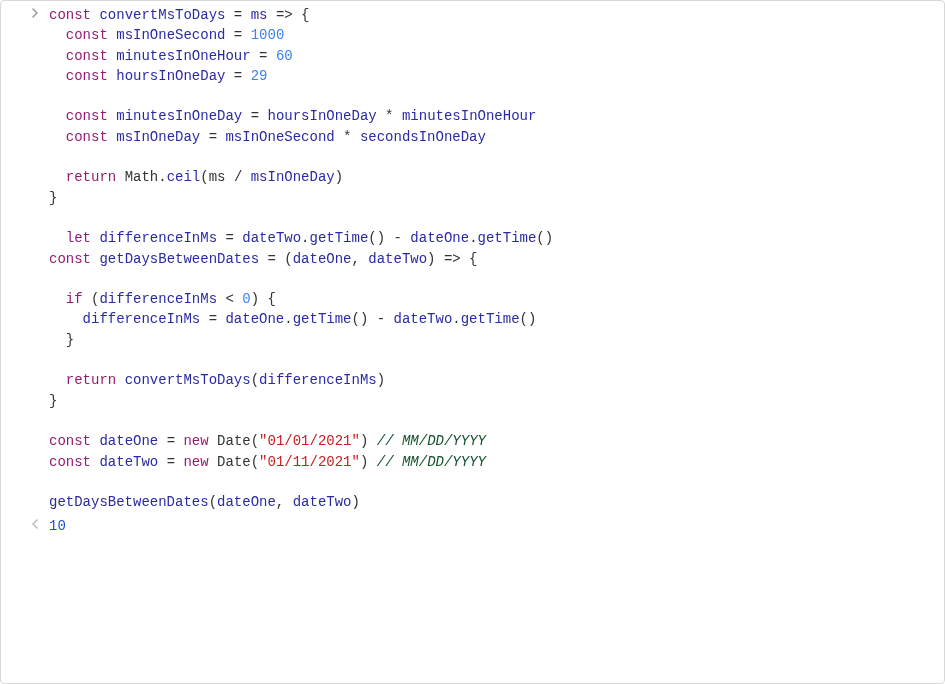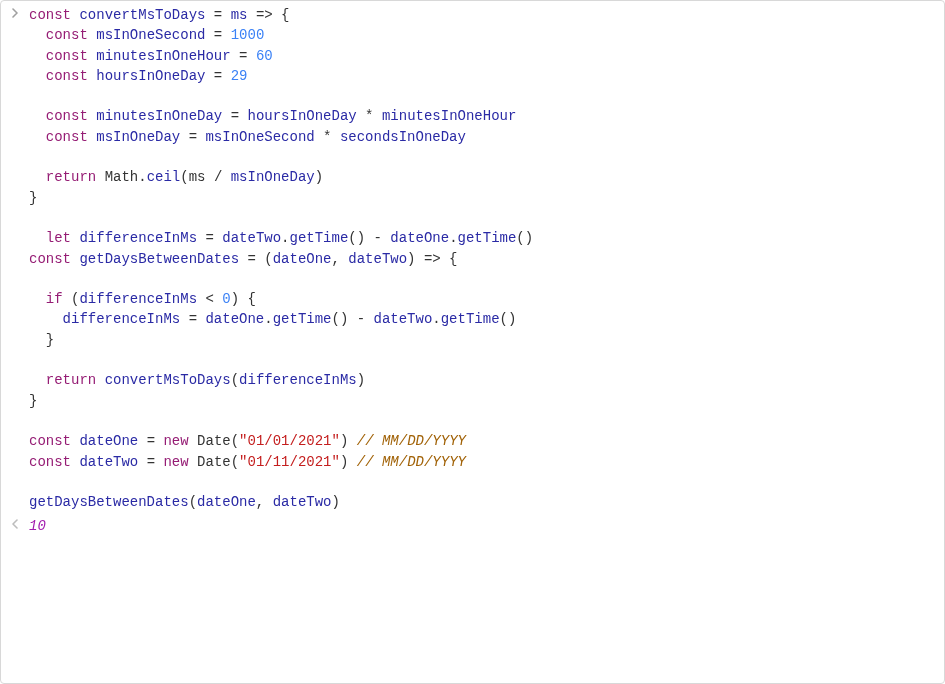--- a/index.html
+++ b/index.html
@@ -15,44 +15,45 @@
     border: 1px solid #d8d8d8;
     border-radius: 4px;
   }
   .console {
     padding: 2px 0 2px 0;
   }
   .row {
     display: flex;
     align-items: flex-start;
     padding: 2px 0 2px 0;
+    margin-left: 20px;
   }
   .gutter {
     width: 28px;
     flex: 0 0 28px;
     display: flex;
     justify-content: center;
     padding-top: 3px;
     color: #a0a0a0;
   }
   .content {
     flex: 1;
     padding-right: 12px;
   }
   .code { white-space: pre; }
   .kw  { color: #951c74; }   
   .fn  { color: #2a2aa5; }   
   .num { color: #3b82f6; }   
   .op  { color: #333; }      
   .nm  { color: #333; }   
   .str { color: #c41e1e; }   
-  .cmt { color: #a16207; font-style: italic; } 
+  .cmt { color: #14532d; font-style: italic; } 
   .chevron-in svg path { stroke: #a0a0a0; }
   .chevron-out svg path { stroke: #bdbdbd; }
-  .out { color: #a21caf; font-style: italic; }
+  .out { color: #1d4ed8; }
 </style>
 </head>
 <body>
 
 <div class="console">
 
   <div class="row">
     <div class="gutter chevron-in">
       <svg width="8" height="10" viewBox="0 0 8 10">
           <path d="M2 1 L6 5 L2 9" fill="none" stroke-width="1.6" stroke-linecap="round" stroke-linejoin="round"></path>

